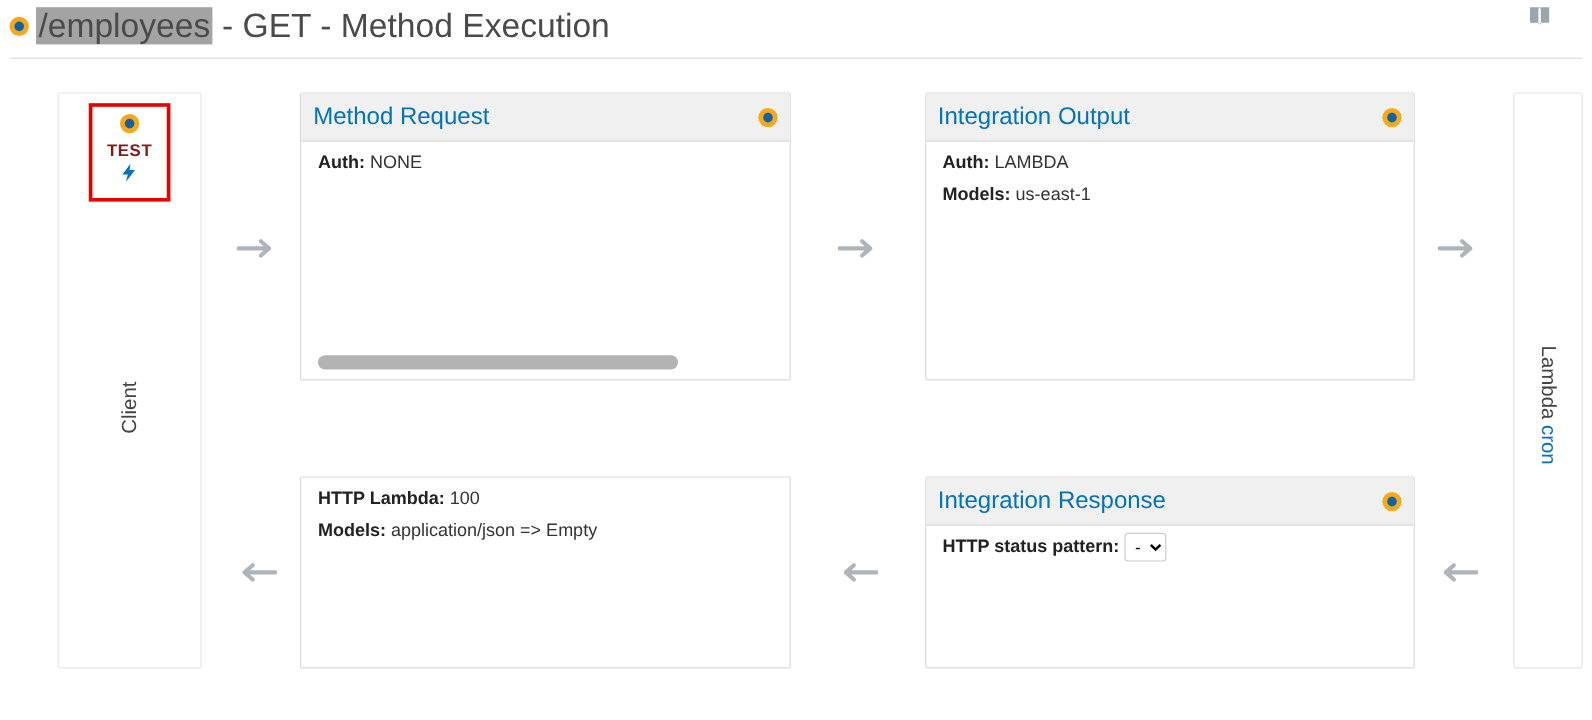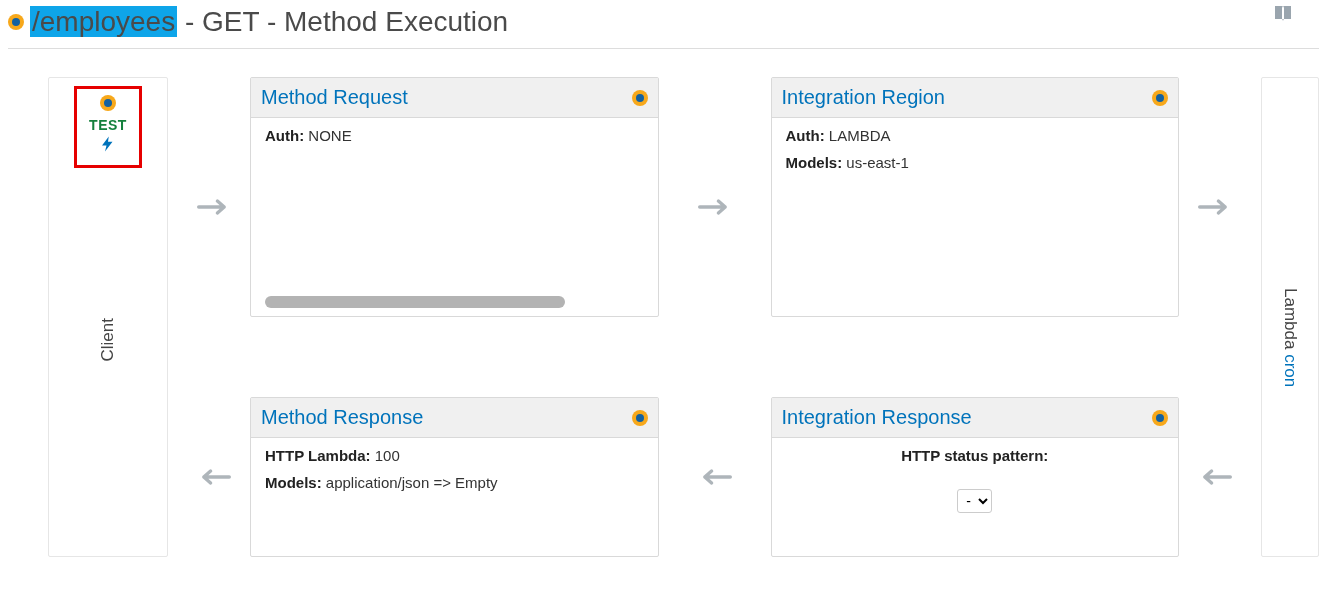--- a/index.html
+++ b/index.html
@@ -30,21 +30,21 @@
     content: ""; width: 8px; height: 8px; border-radius: 50%;
     background: #1461a0;
   }
   .header-title {
     font-size: 28px;
     font-weight: 400;
     color: #4a4a4a;
     margin-left: 6px;
   }
   .header-path {
-    background: #0ea5e9;
+    background: #a3a3a3;
     padding: 0 2px;
   }
   .book-icon {
     position: absolute;
     right: 24px;
     top: 2px;
     color: #9aa5ae;
     cursor: pointer;
   }
   .flow-area {
@@ -63,21 +63,21 @@
     margin-left: 40px;
     margin-right: 16px;
     padding-top: 8px;
   }
   .test-box {
     border: 3px solid #e60000;
     padding: 6px 12px 4px 12px;
     display: flex; flex-direction: column; align-items: center;
   }
   .test-label {
-    color: #15803d;
+    color: #7f1d1d;
     font-weight: 700;
     font-size: 14px;
     letter-spacing: 0.5px;
     margin-top: 6px;
   }
   .lightning {
     font-size: 26px;
     color: #0073bb;
     line-height: 1;
     margin-top: -2px;
@@ -220,21 +220,21 @@
       </div>
 
       <div class="arrow row1" style="grid-column:3">
           <svg viewBox="0 0 40 20">
             <path d="M2 10h30M24 3l8 7-8 7"></path>
           </svg>
         </div>
 
       <div class="card row1" style="grid-column:4">
         <div class="card-header">
-          <span class="card-title">Integration Region</span>
+          <span class="card-title">Integration Output</span>
           <span class="bullet"></span>
         </div>
         <div class="card-body">
           <div><b>Auth:</b> <span>LAMBDA</span></div>
           <div><b>Models:</b> <span>us-east-1</span></div>
         </div>
       </div>
 
       <div class="arrow row1" style="grid-column:5">
           <svg viewBox="0 0 40 20">
@@ -244,43 +244,39 @@
 
       <div class="gap-row" style="grid-column:1/6"></div>
 
       <div class="arrow row3" style="grid-column:1">
           <svg viewBox="0 0 40 20">
             <path d="M38 10H8M16 3l-8 7 8 7"></path>
           </svg>
         </div>
 
       <div class="card resp-card row3" style="grid-column:2">
-        <div class="card-header">
-          <span class="card-title">Method Response</span>
-          <span class="bullet"></span>
-        </div>
         <div class="card-body">
           <div><b>HTTP Lambda:</b> <span>100</span></div>
           <div><b>Models:</b> <span>application/json =&gt; Empty</span></div>
         </div>
       </div>
 
       <div class="arrow row3" style="grid-column:3">
           <svg viewBox="0 0 40 20">
             <path d="M38 10H8M16 3l-8 7 8 7"></path>
           </svg>
         </div>
 
       <div class="card resp-card row3" style="grid-column:4">
         <div class="card-header">
           <span class="card-title">Integration Response</span>
           <span class="bullet"></span>
         </div>
         <div class="card-body">
-          <div style="display:flex;align-items:center;gap:20px;flex-direction:column;">
+          <div style="display:flex;align-items:center;gap:4px;">
             <b>HTTP status pattern:</b>
             <select class="select-mini">
               <option>-</option>
             </select>
           </div>
         </div>
       </div>
 
       <div class="arrow row3" style="grid-column:5">
           <svg viewBox="0 0 40 20">

